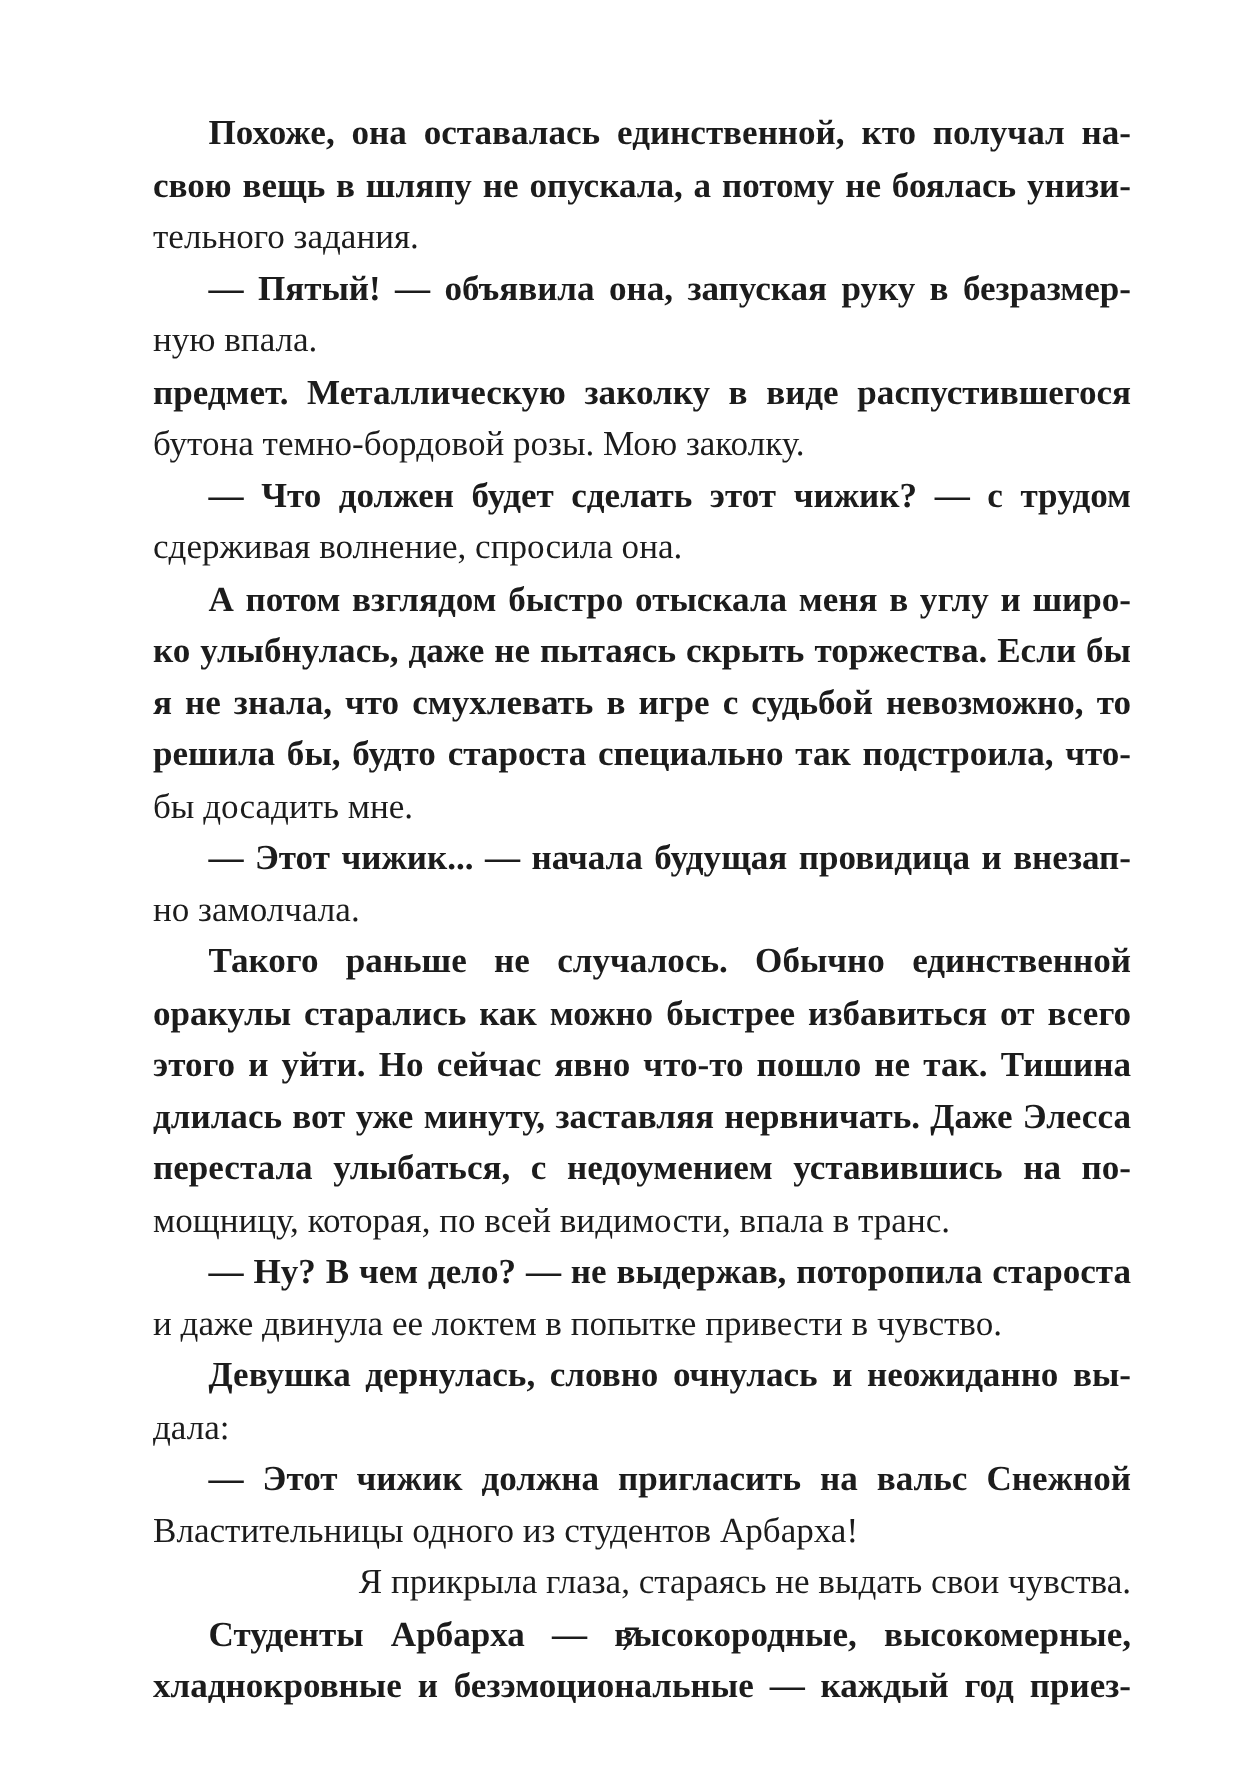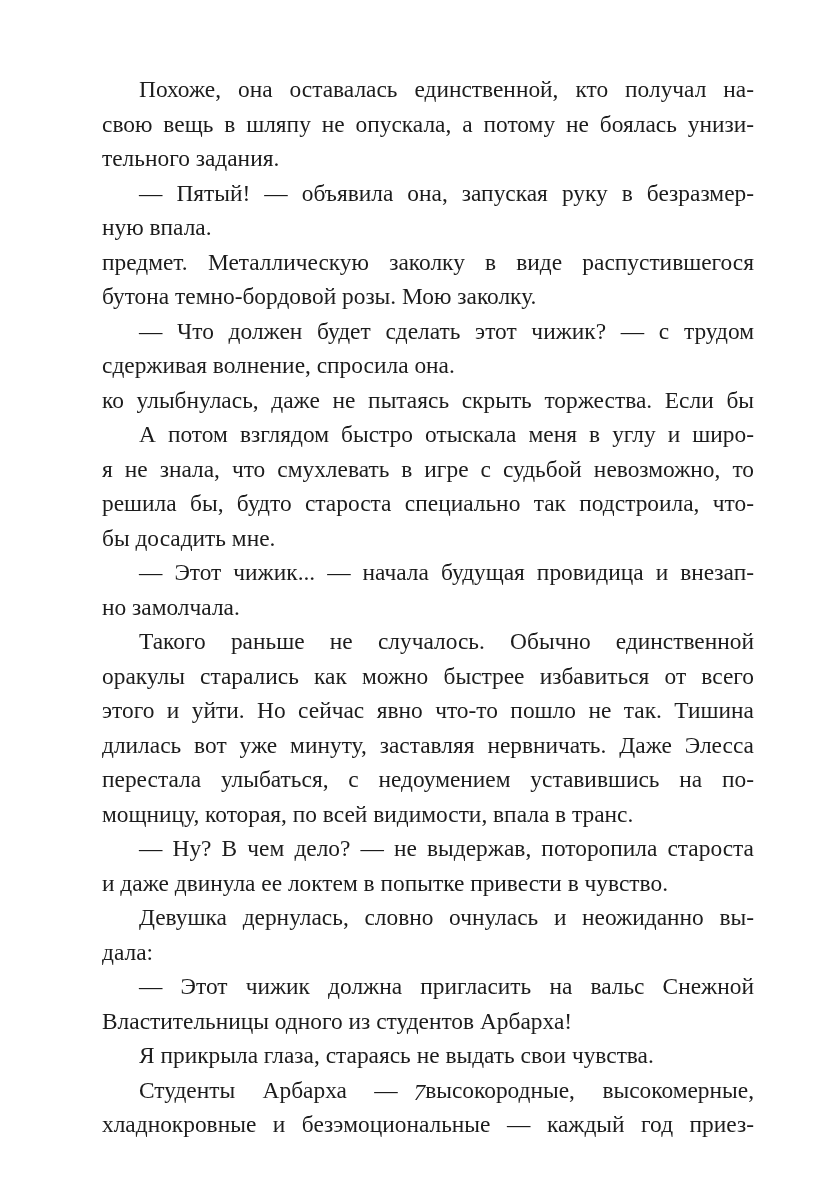--- a/index.html
+++ b/index.html
@@ -24,23 +24,25 @@
     }
     .line {
       height: 34.5px;
       line-height: 34.5px;
       white-space: nowrap;
       display: block;
     }
     .line.justify {
       text-align: justify;
       text-align-last: justify;
+      font-weight: bold;
     }
     .line.indent {
       padding-left: 37px;
+      text-align: right;
     }
     .page-number {
       position: absolute;
       left: 0;
       width: 839px;
       top: 1080px;
       text-align: center;
       font-family: "Liberation Serif", "DejaVu Serif", serif;
       font-style: italic;
       font-size: 23px;
@@ -53,22 +55,22 @@
 <div class="page">
   <span class="line indent justify">Похоже, она оставалась единственной, кто получал на-</span>
   <span class="line justify">свою вещь в шляпу не опускала, а потому не боялась унизи-</span>
   <span class="line">тельного задания.</span>
   <span class="line indent justify">— Пятый! — объявила она, запуская руку в безразмер-</span>
   <span class="line">ную впала.</span>
   <span class="line justify">предмет. Металлическую заколку в виде распустившегося</span>
   <span class="line">бутона темно-бордовой розы. Мою заколку.</span>
   <span class="line indent justify">— Что должен будет сделать этот чижик? — с трудом</span>
   <span class="line">сдерживая волнение, спросила она.</span>
+  <span class="line indent justify">А потом взглядом быстро отыскала меня в углу и широ-</span>
   <span class="line justify">ко улыбнулась, даже не пытаясь скрыть торжества. Если бы</span>
-  <span class="line indent justify">А потом взглядом быстро отыскала меня в углу и широ-</span>
   <span class="line justify">я не знала, что смухлевать в игре с судьбой невозможно, то</span>
   <span class="line justify">решила бы, будто староста специально так подстроила, что-</span>
   <span class="line">бы досадить мне.</span>
   <span class="line indent justify">— Этот чижик... — начала будущая провидица и внезап-</span>
   <span class="line">но замолчала.</span>
   <span class="line indent justify">Такого раньше не случалось. Обычно единственной</span>
   <span class="line justify">оракулы старались как можно быстрее избавиться от всего</span>
   <span class="line justify">этого и уйти. Но сейчас явно что-то пошло не так. Тишина</span>
   <span class="line justify">длилась вот уже минуту, заставляя нервничать. Даже Элесса</span>
   <span class="line justify">перестала улыбаться, с недоумением уставившись на по-</span>

